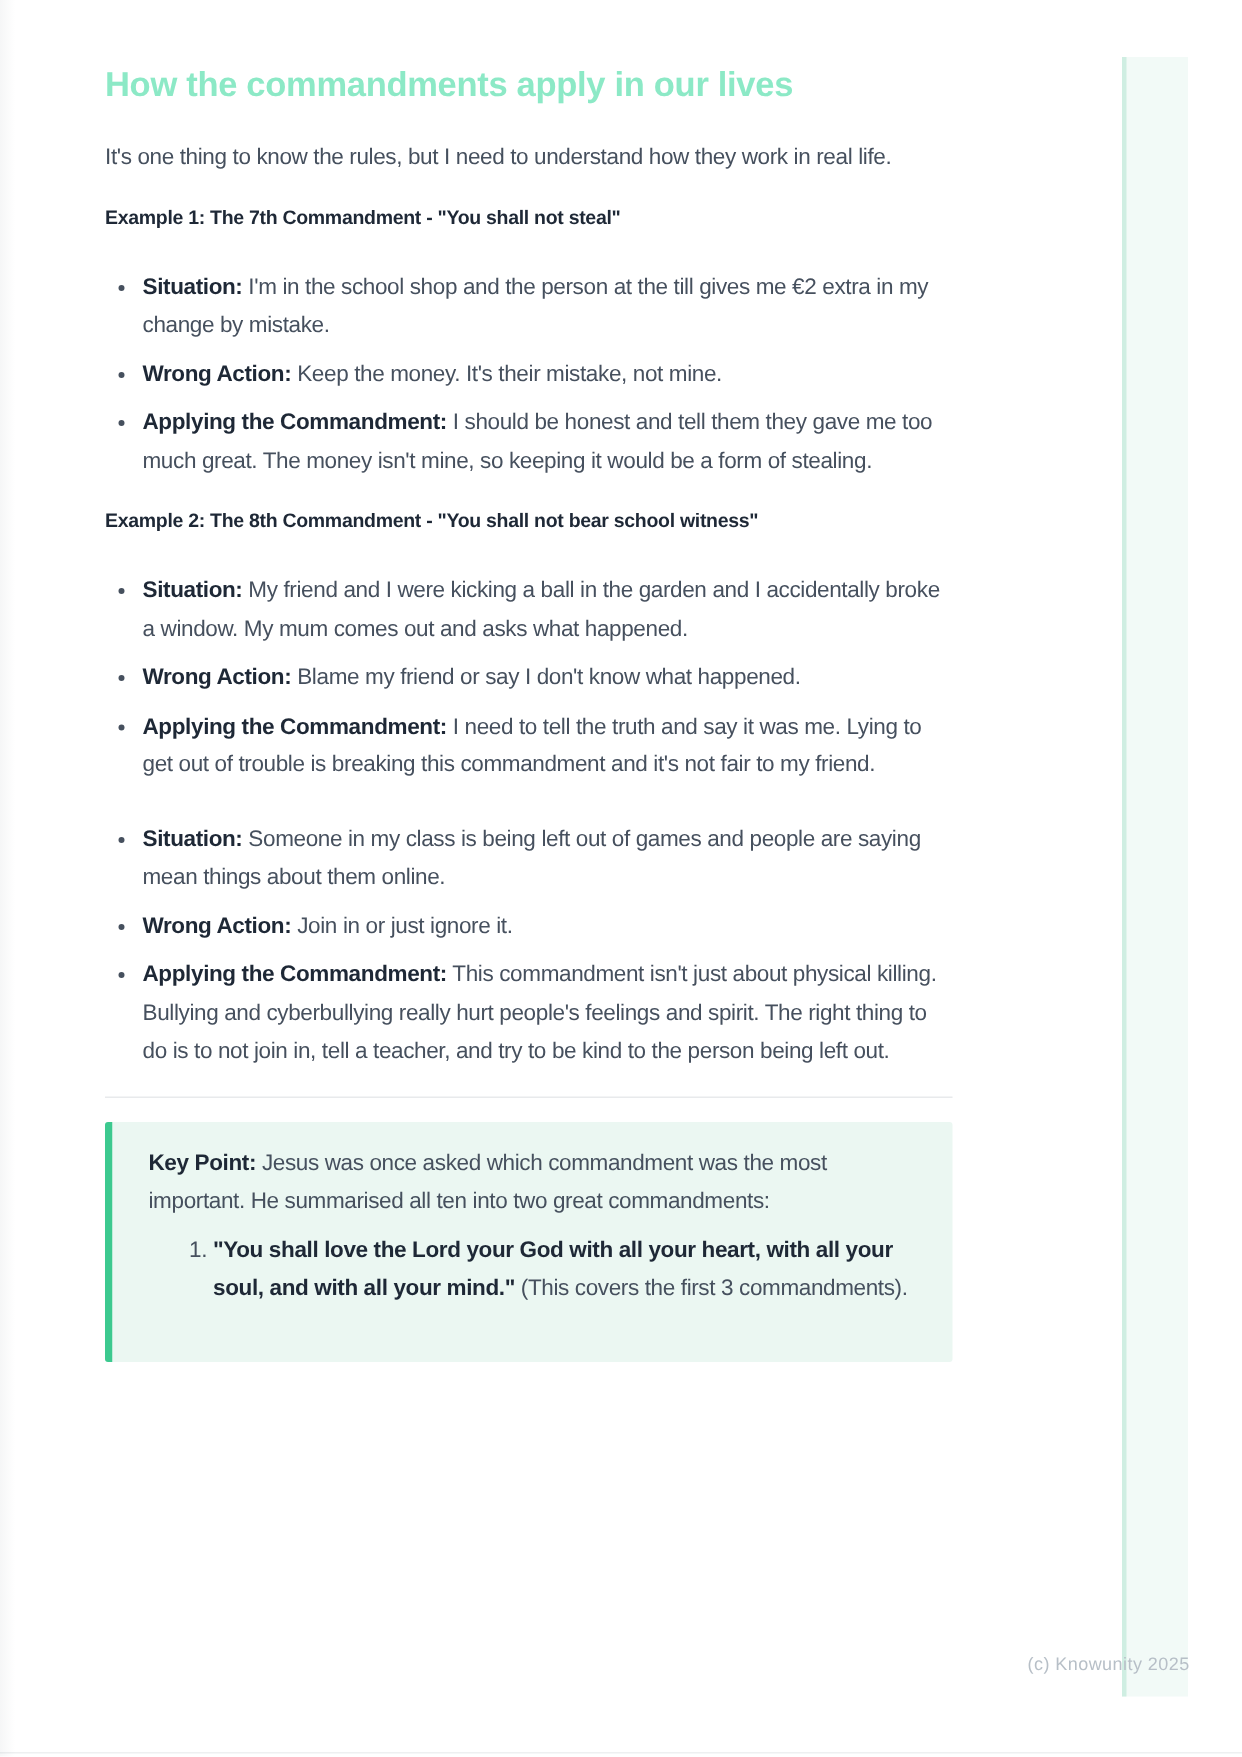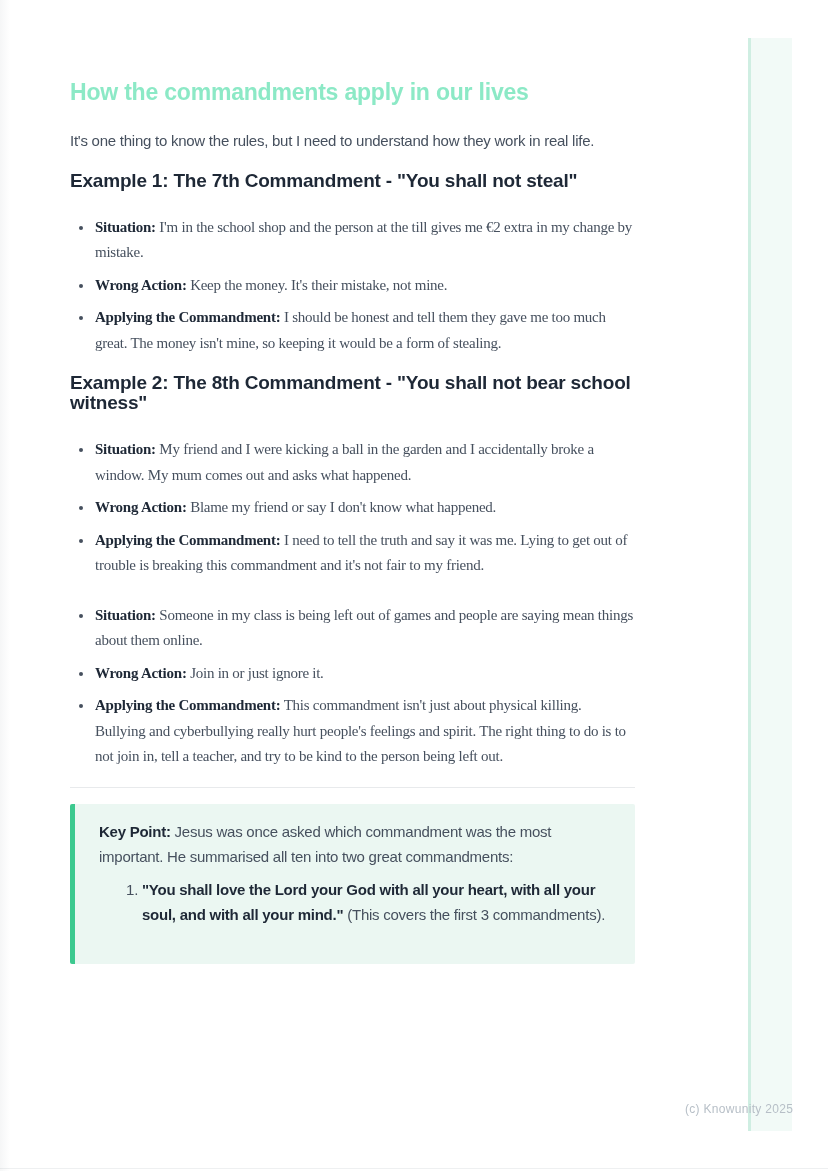--- a/index.html
+++ b/index.html
@@ -28,37 +28,37 @@
   }
   .watermark {
     position:absolute; left:685px; top:1102px;
     font-size:12px; line-height:14px; letter-spacing:0.3px;
     color:var(--watermark,#b7bfc7);
     z-index:2; white-space:nowrap;
   }
   .content {
     position:absolute; left:70px; top:0; width:565px;
     padding-top:42px;
-    font-size:15px; line-height:25.5px; letter-spacing:-0.25px;margin-top:36px;
+    font-size:15px; line-height:25.5px; letter-spacing:-0.25px;
   }
   h2 {
     font-size:23px; line-height:28px; font-weight:700;
     color:var(--heading,#8ce9c6); letter-spacing:-0.2px;
   }
   .intro { margin-top:22px; }
   h3 {
     margin-top:17px;
-    font-size:19px; line-height:20px; font-weight:700;
+    font-size:13px; line-height:20px; font-weight:700;
     color:var(--navy,#1e2836); letter-spacing:-0.2px;
   }
   strong { font-weight:700; color:var(--navy,#1e2836); }
   ul.bullets {
     margin-top:24px; padding-left:24px; list-style:disc;
   }
-  ul.bullets li { padding-left:1px;font-family:Liberation Serif, serif; }
+  ul.bullets li { padding-left:1px; }
   ul.bullets li + li { margin-top:7px; }
   hr.divider {
     border:0; border-top:1px solid var(--divider,#e8eaec);
     margin-top:17px;
   }
   h2.remember { margin-top:30px; }
   .callout {
     margin-top:16px;
     background:var(--callout-bg,#ebf7f2);
     border-left:5px solid var(--callout-border,#3cc98f);

